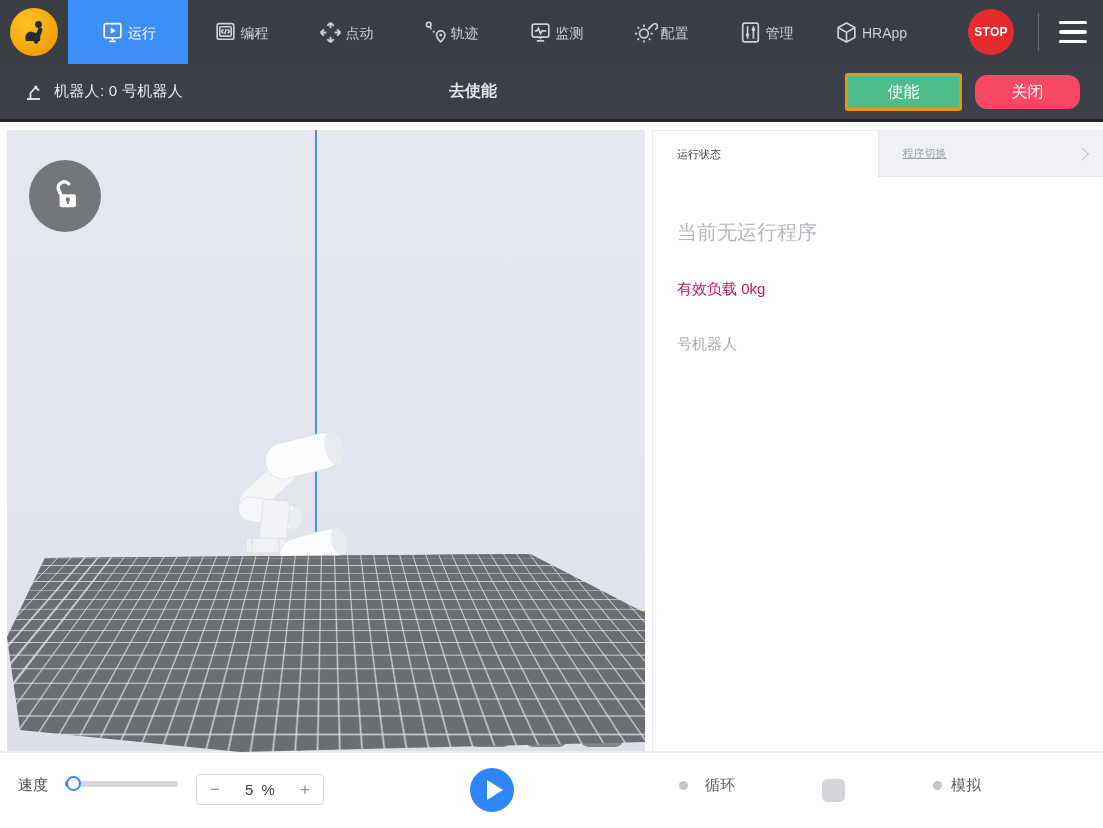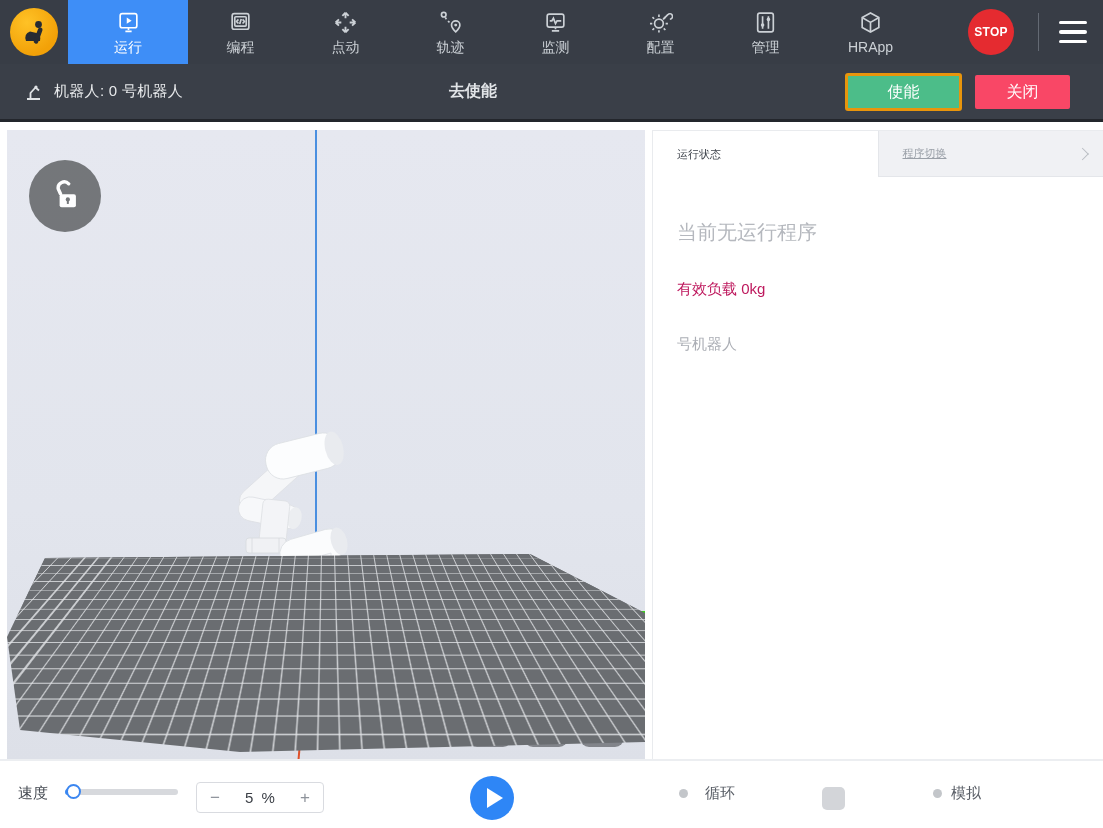--- a/index.html
+++ b/index.html
@@ -14,21 +14,21 @@
   .topnav {
     height:64px; background:#383d46; display:flex; align-items:stretch;
   }
   .logo-wrap { width:68px; display:flex; align-items:center; justify-content:center; }
   .logo {
     width:48px; height:48px; border-radius:50%;
     background:radial-gradient(circle at 35% 30%, #ffc226, #f2a108 70%);
     display:flex; align-items:center; justify-content:center;
   }
   .nav-item {
-    width:105px; display:flex; flex-direction:column; align-items:center;
+    width:105px; display:flex; flex-direction:row; align-items:center;
     justify-content:center; gap:3px; color:#ccd1d6; cursor:pointer;
   }
   .nav-item.active { width:120px; background:#3e8ef7; color:#ffffff; }
   .nav-item .lbl { font-size:14px; line-height:1; padding-top:2px; }
   .nav-item svg { display:block; }
   .nav-spacer { flex:1; }
   .stop-btn {
     align-self:center; width:46px; height:46px; border-radius:50%;
     background:#e52b30; color:#fff; display:flex; align-items:center; justify-content:center;
     font-weight:bold; font-size:12px; letter-spacing:0.2px; margin-right:24px; cursor:pointer;
@@ -52,22 +52,22 @@
     position:absolute; left:398px; width:150px; text-align:center;
     font-size:16px; color:#e2e5e8; cursor:pointer;font-weight:bold;
   }
   .enable-btn {
     position:absolute; left:845px; top:9px; width:117px; height:38px;
     background:#4cbd89; border:3px solid #e8950c; border-radius:3px;
     color:#fff; font-size:16px; display:flex; align-items:center; justify-content:center;
     cursor:pointer;
   }
   .close-btn {
-    position:absolute; left:975px; top:11px; width:95px; height:34px;
-    background:#f94766; border:none; border-radius:2px;
+    position:absolute; left:975px; top:11px; width:105px; height:34px;
+    background:#f94766; border:none; border-radius:12px;
     color:#fff; font-size:16px; display:flex; align-items:center; justify-content:center;
     cursor:pointer;
   }
 
   
   .main {
     height:643px; background:#ffffff; display:flex;
     padding:8px 0 0 7px; position:relative;
   }
   .viewport {
@@ -133,21 +133,21 @@
     border-top:1.5px solid #b9bdc3; border-right:1.5px solid #b9bdc3;
     transform:translateY(-50%) rotate(45deg);
   }
   .panel-body { padding:34px 24px 0 24px; }
   .no-program { font-size:20px; color:#b5b8be; margin-bottom:34px;margin-top:8px; }
   .payload { font-size:15px; color:#be185d; margin-bottom:36px; }
   .start-time { font-size:15px; color:#abaeb5; }
 
   
   .bottombar {
-    position:absolute; left:0; bottom:0; width:1103px; height:69px;
+    position:absolute; left:0; bottom:8px; width:1103px; height:69px;
     background:#ffffff; border-top:2px solid #eceef1;
   }
   .speed-label { position:absolute; left:18px; top:23px; font-size:15px; color:#454a52; }
   .slider { position:absolute; left:65px; top:28px; width:113px; height:6px;
     background:#d7d9dd; border-radius:3px; cursor:pointer; }
   .slider-fill { position:absolute; left:0; top:0; width:8px; height:6px;
     background:#3e8ef7; border-radius:3px; }
   .slider-handle {
     position:absolute; left:1px; top:-5px; width:15px; height:15px; border-radius:50%;
     background:#ffffff; border:2.5px solid #3b86f0; cursor:pointer;

